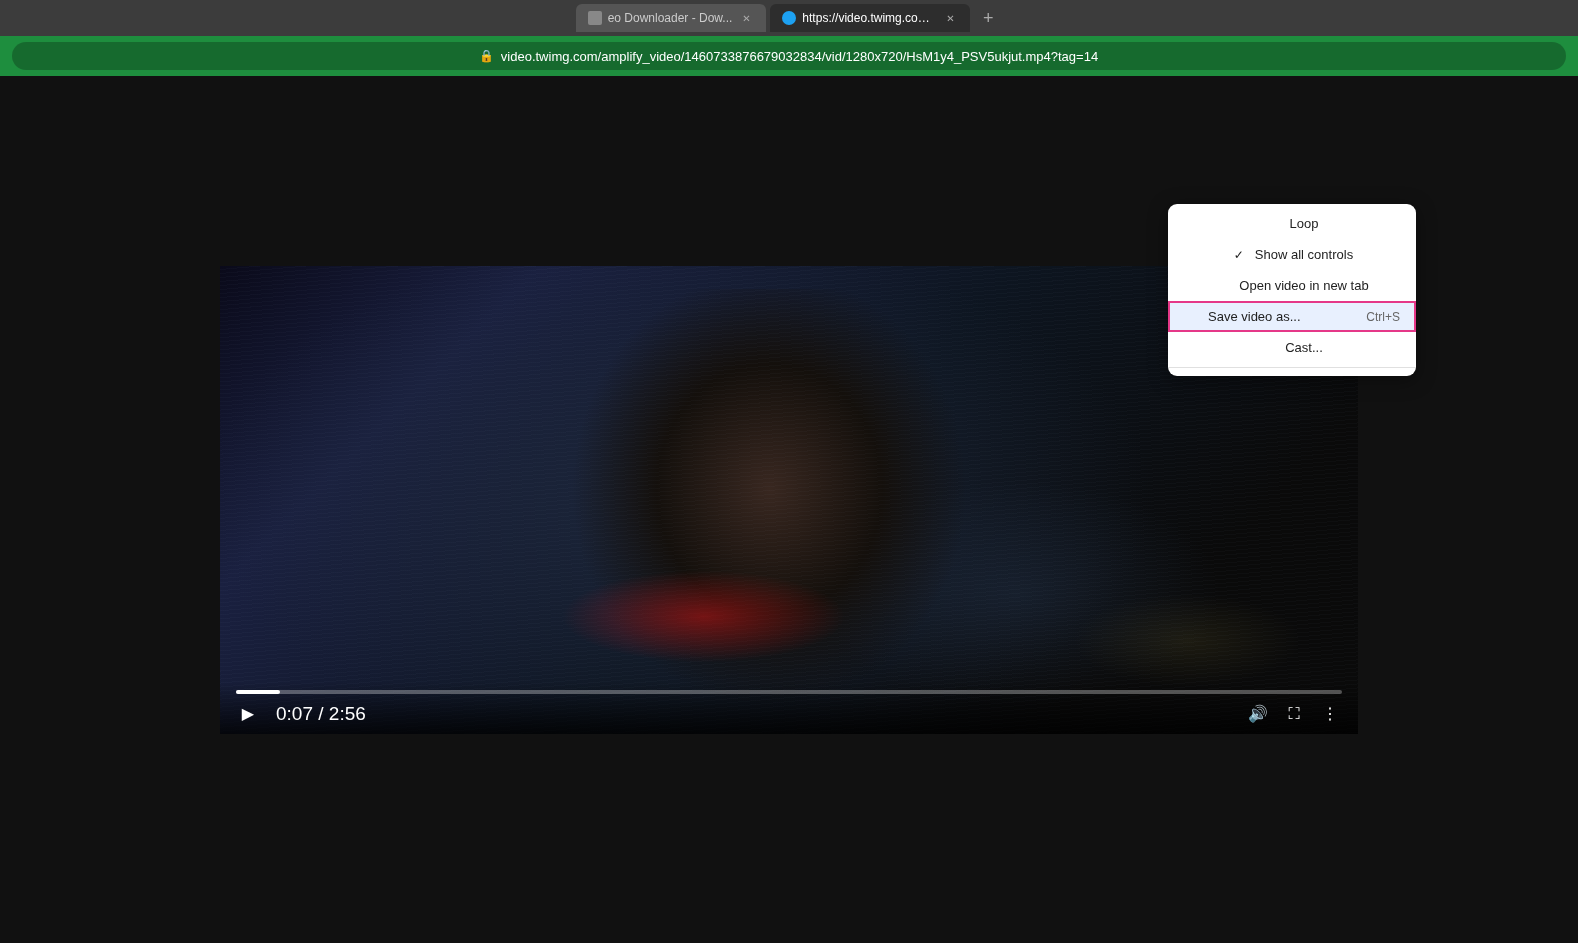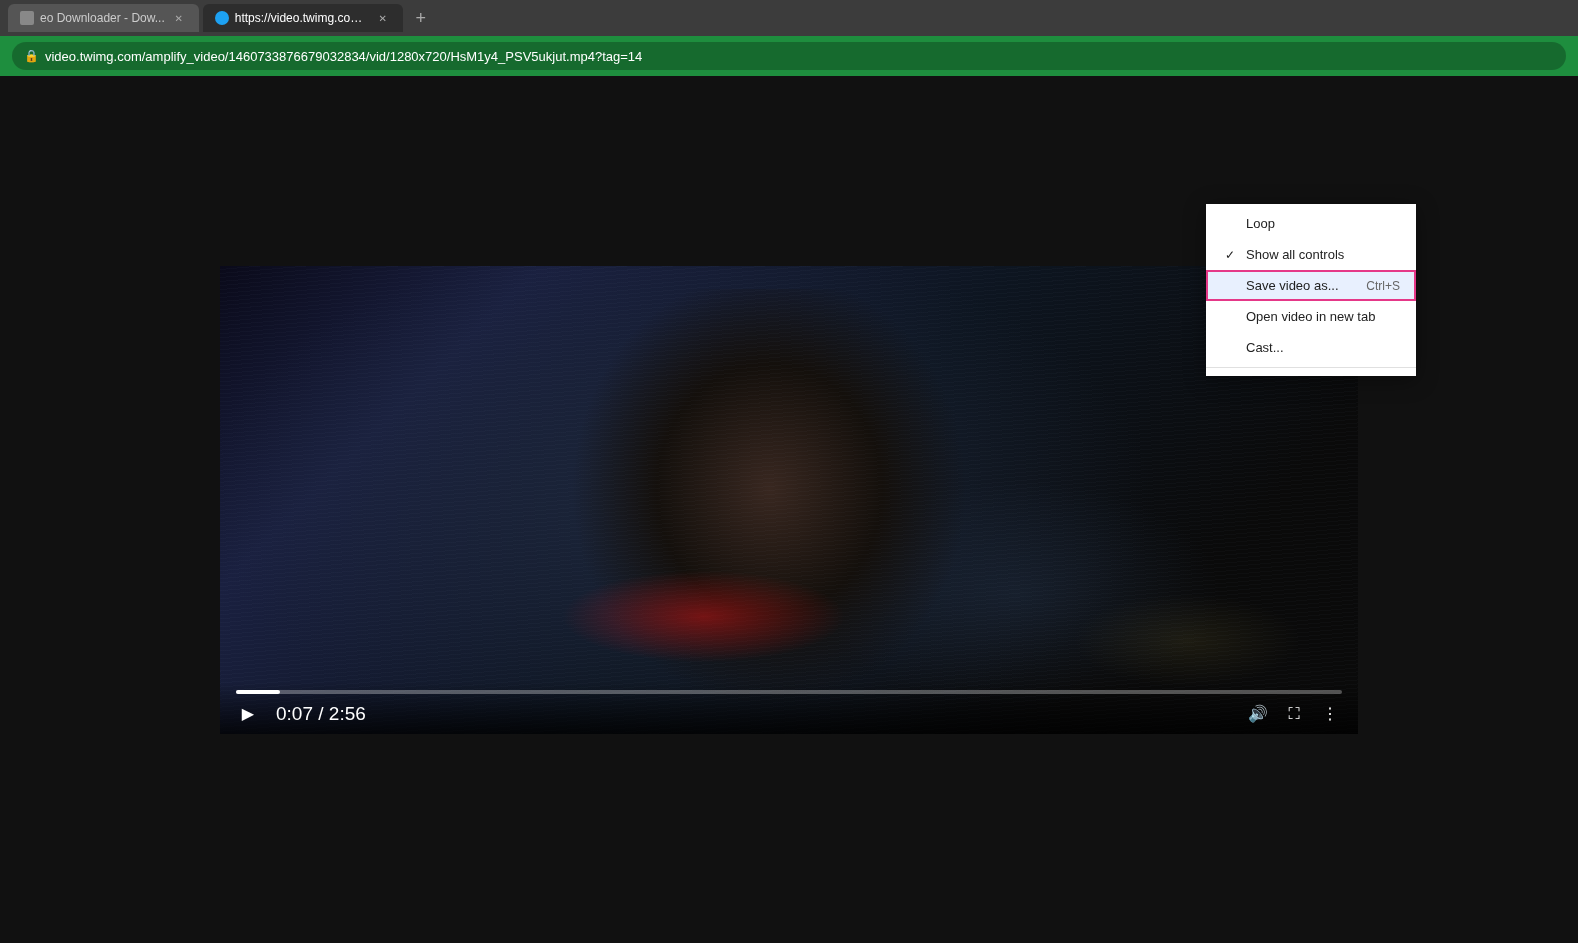--- a/index.html
+++ b/index.html
@@ -1,15 +1,15 @@
 <!DOCTYPE html>
 <html><head>
   <meta charset="utf-8">
   <style>
-    * { margin: 0; padding: 0; box-sizing: border-box; }
+    * { margin: 0; padding: 0; box-sizing: border-box; justify-content: center; }
     body {
       width: 1578px;
       height: 943px;
       overflow: hidden;
       background: #000;
       font-family: Arial, sans-serif;
     }
 
     
     .browser-chrome {
@@ -247,23 +247,23 @@
 
     .controls-spacer {
       flex: 1;
     }
 
     
     .context-menu {
       position: absolute;
       right: 162px;
       top: 128px;
-      width: 210px;
+      width: 248px;
       background: #fff;
-      border-radius: 0;
+      border-radius: 9px;
       box-shadow: 0 4px 20px rgba(0,0,0,0.4);
       z-index: 100;
       padding: 4px 0;
     }
 
     .menu-item {
       display: flex;
       align-items: center;
       padding: 8px 16px;
       font-size: 13px;
@@ -358,28 +358,28 @@
 
   <div class="context-menu">
     <div class="menu-item no-check">
       <span class="checkmark"></span>
       <span>Loop</span>
     </div>
     <div class="menu-item">
       <span class="checkmark">✓</span>
       <span>Show all controls</span>
     </div>
+    <div class="menu-item no-check">
+      <span class="checkmark"></span>
+      <span>Open video in new tab</span>
+    </div>
     <div class="menu-item no-check highlighted">
       <span class="checkmark"></span>
       <span>Save video as...</span>
       <span class="shortcut">Ctrl+S</span>
     </div>
     <div class="menu-item no-check">
       <span class="checkmark"></span>
-      <span>Open video in new tab</span>
-    </div>
-    <div class="menu-item no-check">
-      <span class="checkmark"></span>
       <span>Cast...</span>
     </div>
     <div class="menu-divider"></div>
   </div>
 </div>
 
 </body></html>

